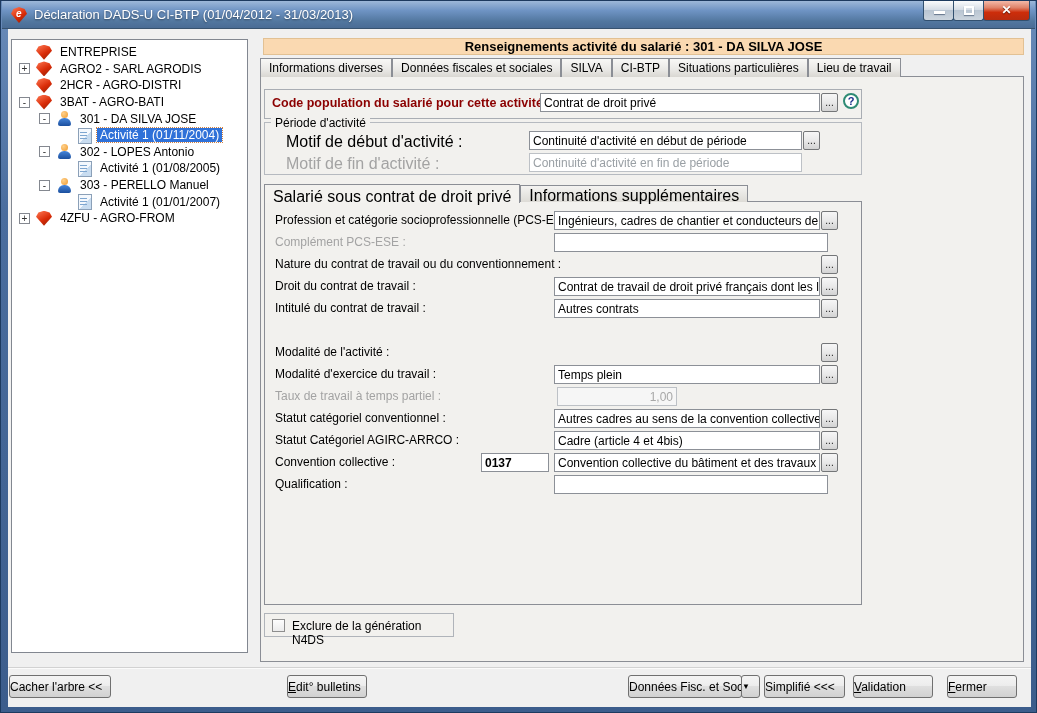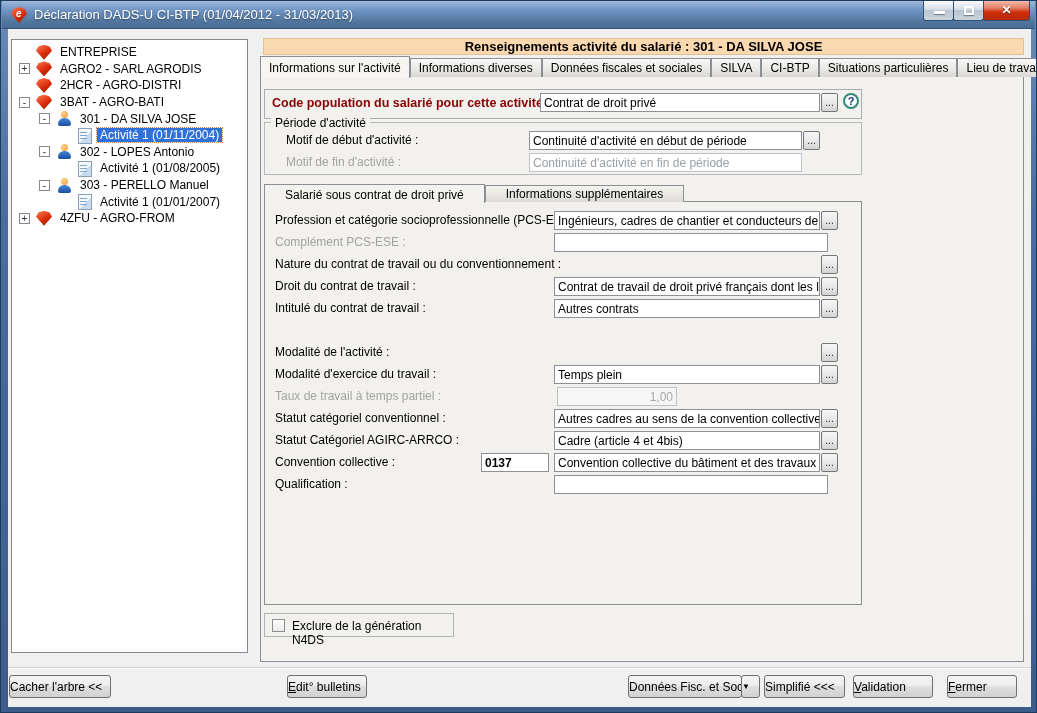--- a/index.html
+++ b/index.html
@@ -76,26 +76,26 @@
   .ffield.dis{border-color:#bdc1c6;color:#9aa0a5;}
   .browse{position:absolute;width:17px;height:19px;border:1px solid #747678;border-radius:2px;
     background:linear-gradient(#f6f6f6,#e9e9e9 50%,#d3d3d3);font-size:10px;line-height:6px;
     text-align:center;color:#222;padding:0;font-family:inherit;z-index:2;cursor:default;}
   .help{position:absolute;left:842px;top:92px;width:16px;height:16px;border-radius:50%;
     border:2px solid #2e8b74;background:#fff;color:#1b2f8a;font-weight:bold;font-size:11px;
     line-height:12px;text-align:center;z-index:2;cursor:default;}
   
   .groupbox{position:absolute;left:263px;top:121px;width:598px;height:53px;border:1px solid #b6bac0;z-index:2;}
   .grouplegend{position:absolute;left:270px;top:115px;background:#f2f1ee;padding:0 4px;font-size:12px;z-index:3;}
-  .plabel{position:absolute;left:285px;font-size:12px;z-index:2;}
+  .plabel{position:absolute;left:285px;font-size:16px;z-index:2;}
   .plabel.dis{color:#a3a3a3;}
   
   .stabs{position:absolute;left:263px;top:182px;height:19px;display:flex;align-items:flex-end;z-index:3;}
-  .stab{border:1px solid #8b8e95;border-bottom:none;height:17px;padding:1px 20px 0;
-    background:linear-gradient(#f4f3f1,#dddbd6);font-size:12px;white-space:nowrap;cursor:default;}
+  .stab{border:1px solid #8b8e95;border-bottom:none;height:17px;padding:1px 8px 0;
+    background:linear-gradient(#f4f3f1,#dddbd6);font-size:16px;white-space:nowrap;cursor:default;}
   .stab.active{height:19px;padding-top:3px;background:#f3f2ef;margin-bottom:-1px;position:relative;z-index:4;}
   .subbox{position:absolute;left:263px;top:200px;width:598px;height:404px;border:1px solid #8b8e95;z-index:2;}
   
   .frow{position:absolute;left:0;width:100%;height:20px;z-index:2;}
   .flabel{position:absolute;left:274px;top:2px;font-size:12px;white-space:nowrap;}
   .frow.gray .flabel{color:#a3a3a3;}
   .frow .val{left:553px;width:266px;top:0;}
   .frow .val.full{width:274px;}
   .frow .val.small{left:556px;width:120px;background:#f6f6f6;color:#a8a8a8;text-align:right;border-color:#bdc1c6;padding-left:28px;}
   .frow .codeval{left:480px;width:68px;top:0;font-weight:bold;}
@@ -193,21 +193,20 @@
     <div class="trow lv0">
         <span class="exp">+</span>
         <span class="ticon company"></span>
         <span class="tlabel">4ZFU - AGRO-FROM</span>
       </div>
   </div>
 
   <div class="mainheader">Renseignements activité du salarié : 301 - DA SILVA JOSE</div>
 
   <div class="mtabs">
-    <div class="mtab active">Informations sur l'activité</div>
     <div class="mtab">Informations diverses</div>
     <div class="mtab">Données fiscales et sociales</div>
     <div class="mtab">SILVA</div>
     <div class="mtab">CI-BTP</div>
     <div class="mtab">Situations particulières</div>
     <div class="mtab">Lieu de travail</div>
   </div>
 
   <div class="page"></div>
 

